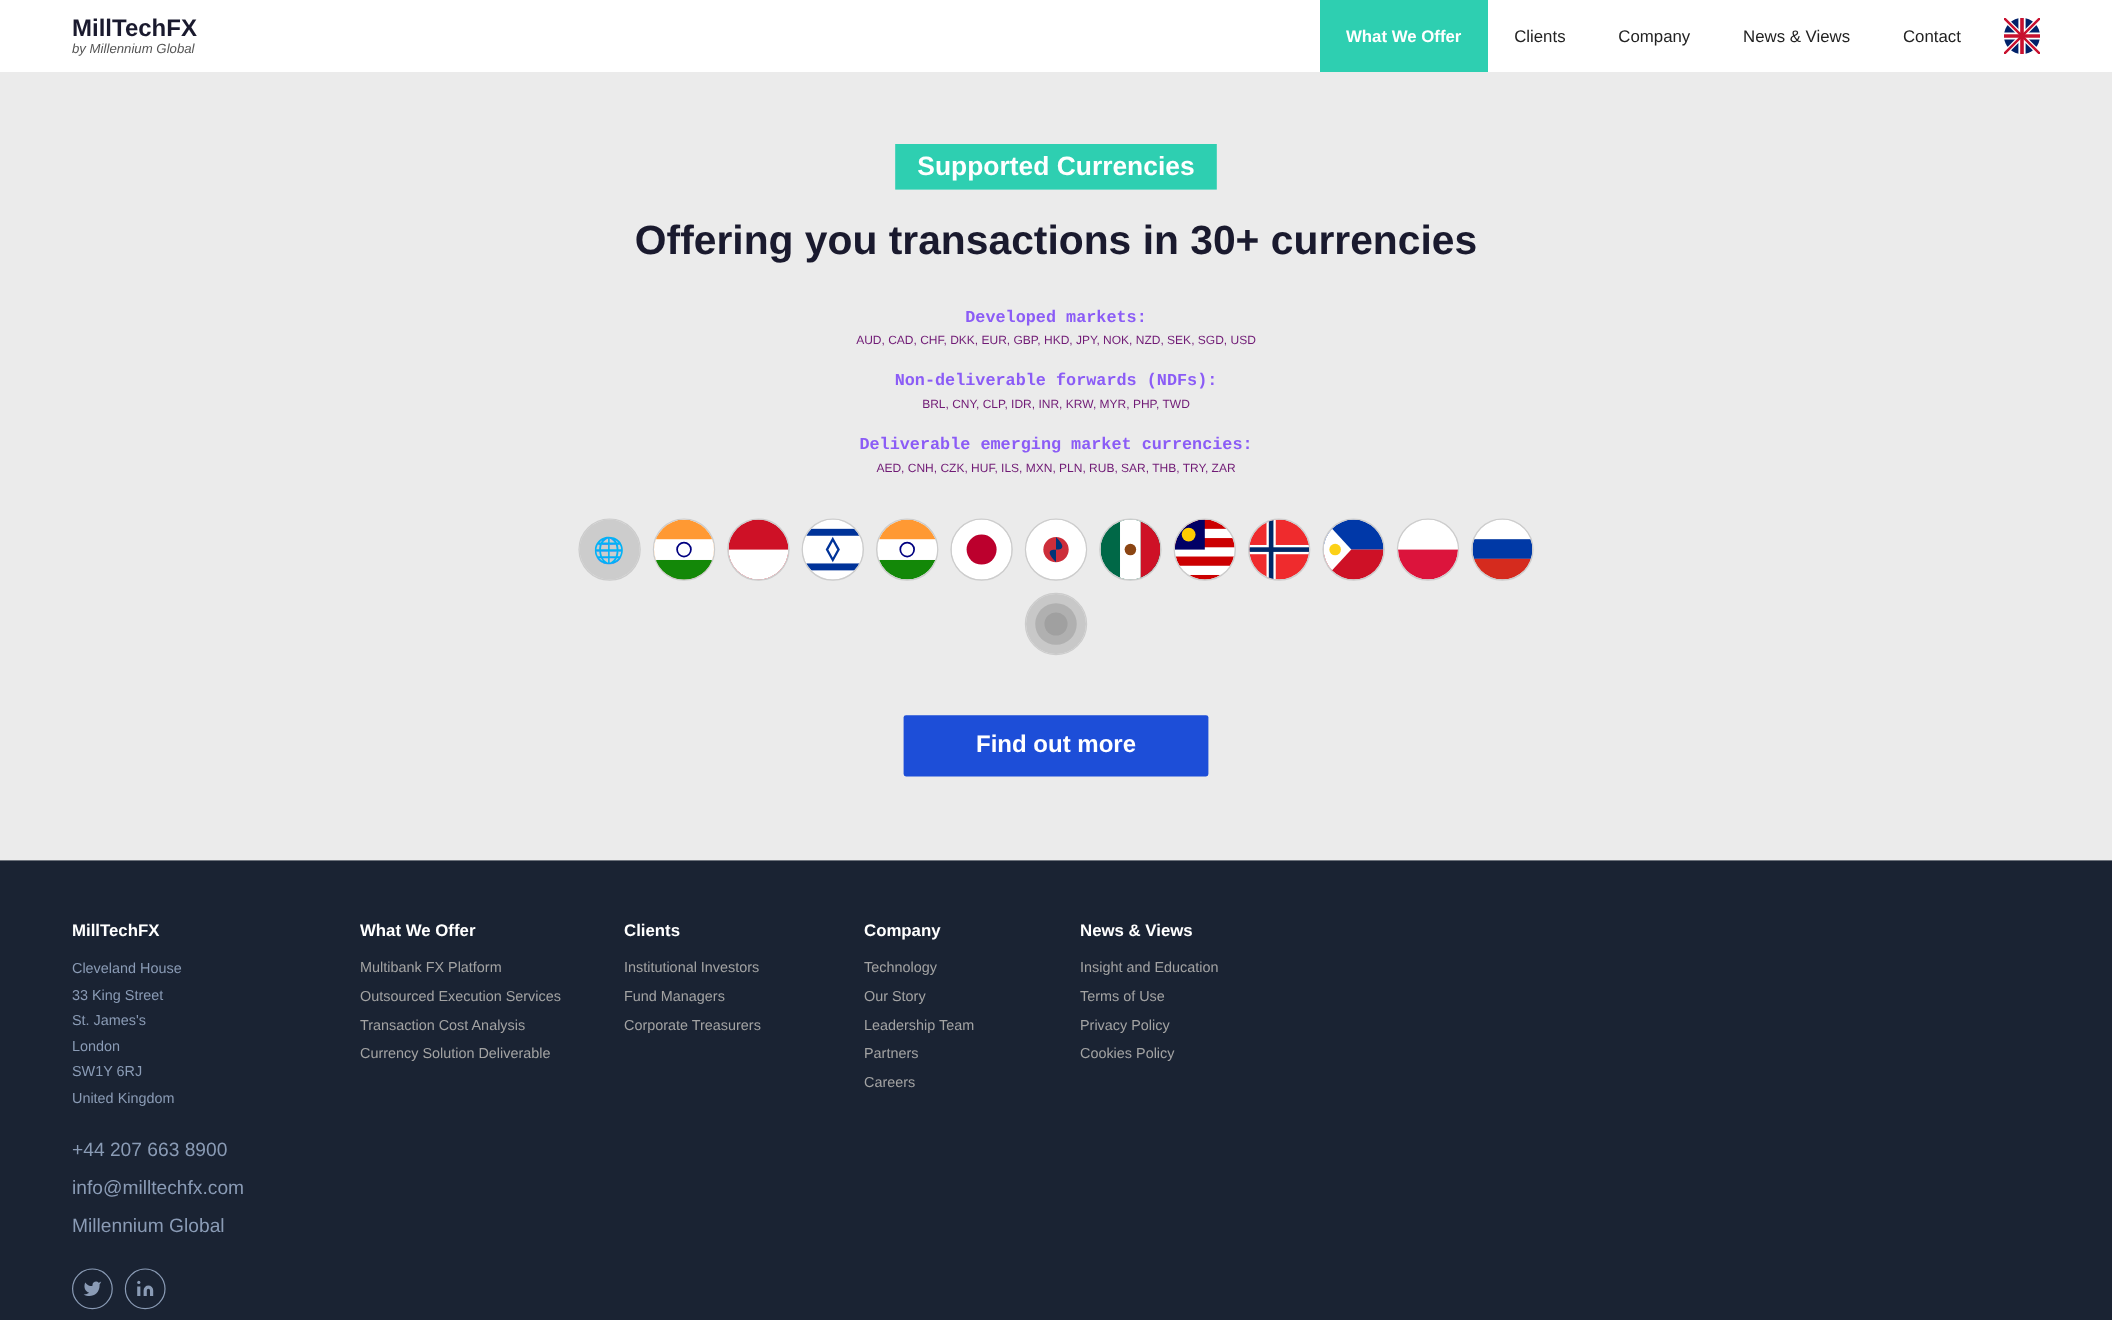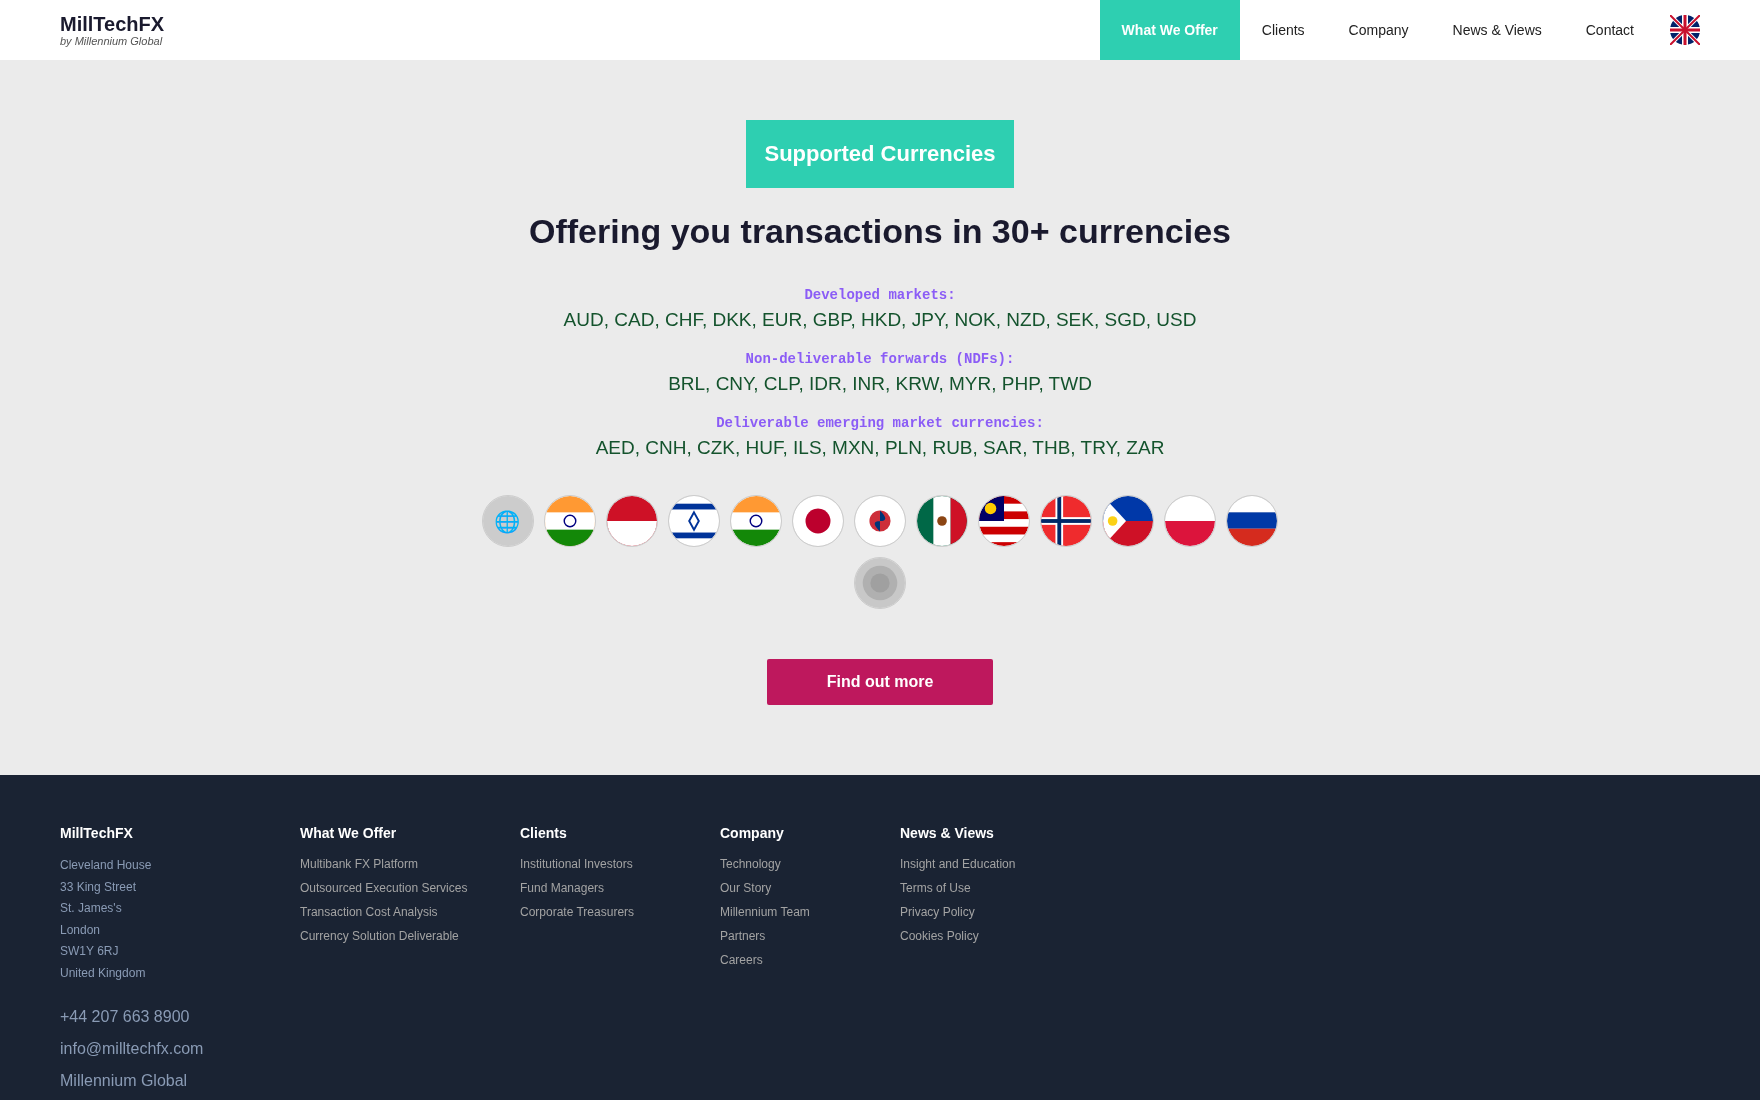--- a/index.html
+++ b/index.html
@@ -64,40 +64,40 @@
       background: #ebebeb;
       padding: 60px 20px 70px;
       text-align: center;
     }
     .section-badge {
       display: inline-block;
       background: #2ecfb1;
       color: #fff;
       font-size: 22px;
       font-weight: 700;
-      padding: 21px 18px;
+      padding: 6px 18px;
       margin-bottom: 24px;
     }
     .main-heading {
       font-size: 34px;
       font-weight: 700;
       color: #1a1a2e;
       margin-bottom: 36px;
     }
     .currency-section { margin-bottom: 20px; }
     .currency-label {
       font-size: 14px;
       font-weight: 700;
       color: #8b5cf6;
       margin-bottom: 6px;
       font-family: Liberation Mono, monospace;
     }
     .currency-list {
-      font-size: 19px;
-      color: #14532d;
+      font-size: 10px;
+      color: #701a75;
     }
 
     
     .flags-row {
       display: flex;
       justify-content: center;
       align-items: center;
       gap: 10px;
       margin: 36px auto 40px;
       flex-wrap: wrap;
@@ -113,23 +113,23 @@
       align-items: center;
       justify-content: center;
       font-size: 28px;
       background: #ddd;
       flex-shrink: 0;
     }
 
     
     .cta-btn {
       display: inline-block;
-      background: #be185d;
+      background: #1d4ed8;
       color: #fff;
-      font-size: 16px;
+      font-size: 20px;
       font-weight: 600;
       padding: 14px 60px;
       border: none;
       cursor: pointer;
       border-radius: 2px;
       margin-top: 10px;
     }
 
     
     .footer {
@@ -437,21 +437,21 @@
       <div class="footer-col-title">Clients</div>
       <a class="footer-link">Institutional Investors</a>
       <a class="footer-link">Fund Managers</a>
       <a class="footer-link">Corporate Treasurers</a>
     </div>
 
     <div class="footer-col">
       <div class="footer-col-title">Company</div>
       <a class="footer-link">Technology</a>
       <a class="footer-link">Our Story</a>
-      <a class="footer-link">Millennium Team</a>
+      <a class="footer-link">Leadership Team</a>
       <a class="footer-link">Partners</a>
       <a class="footer-link">Careers</a>
     </div>
 
     <div class="footer-col">
       <div class="footer-col-title">News &amp; Views</div>
       <a class="footer-link">Insight and Education</a>
       <a class="footer-link">Terms of Use</a>
       <a class="footer-link">Privacy Policy</a>
       <a class="footer-link">Cookies Policy</a>

